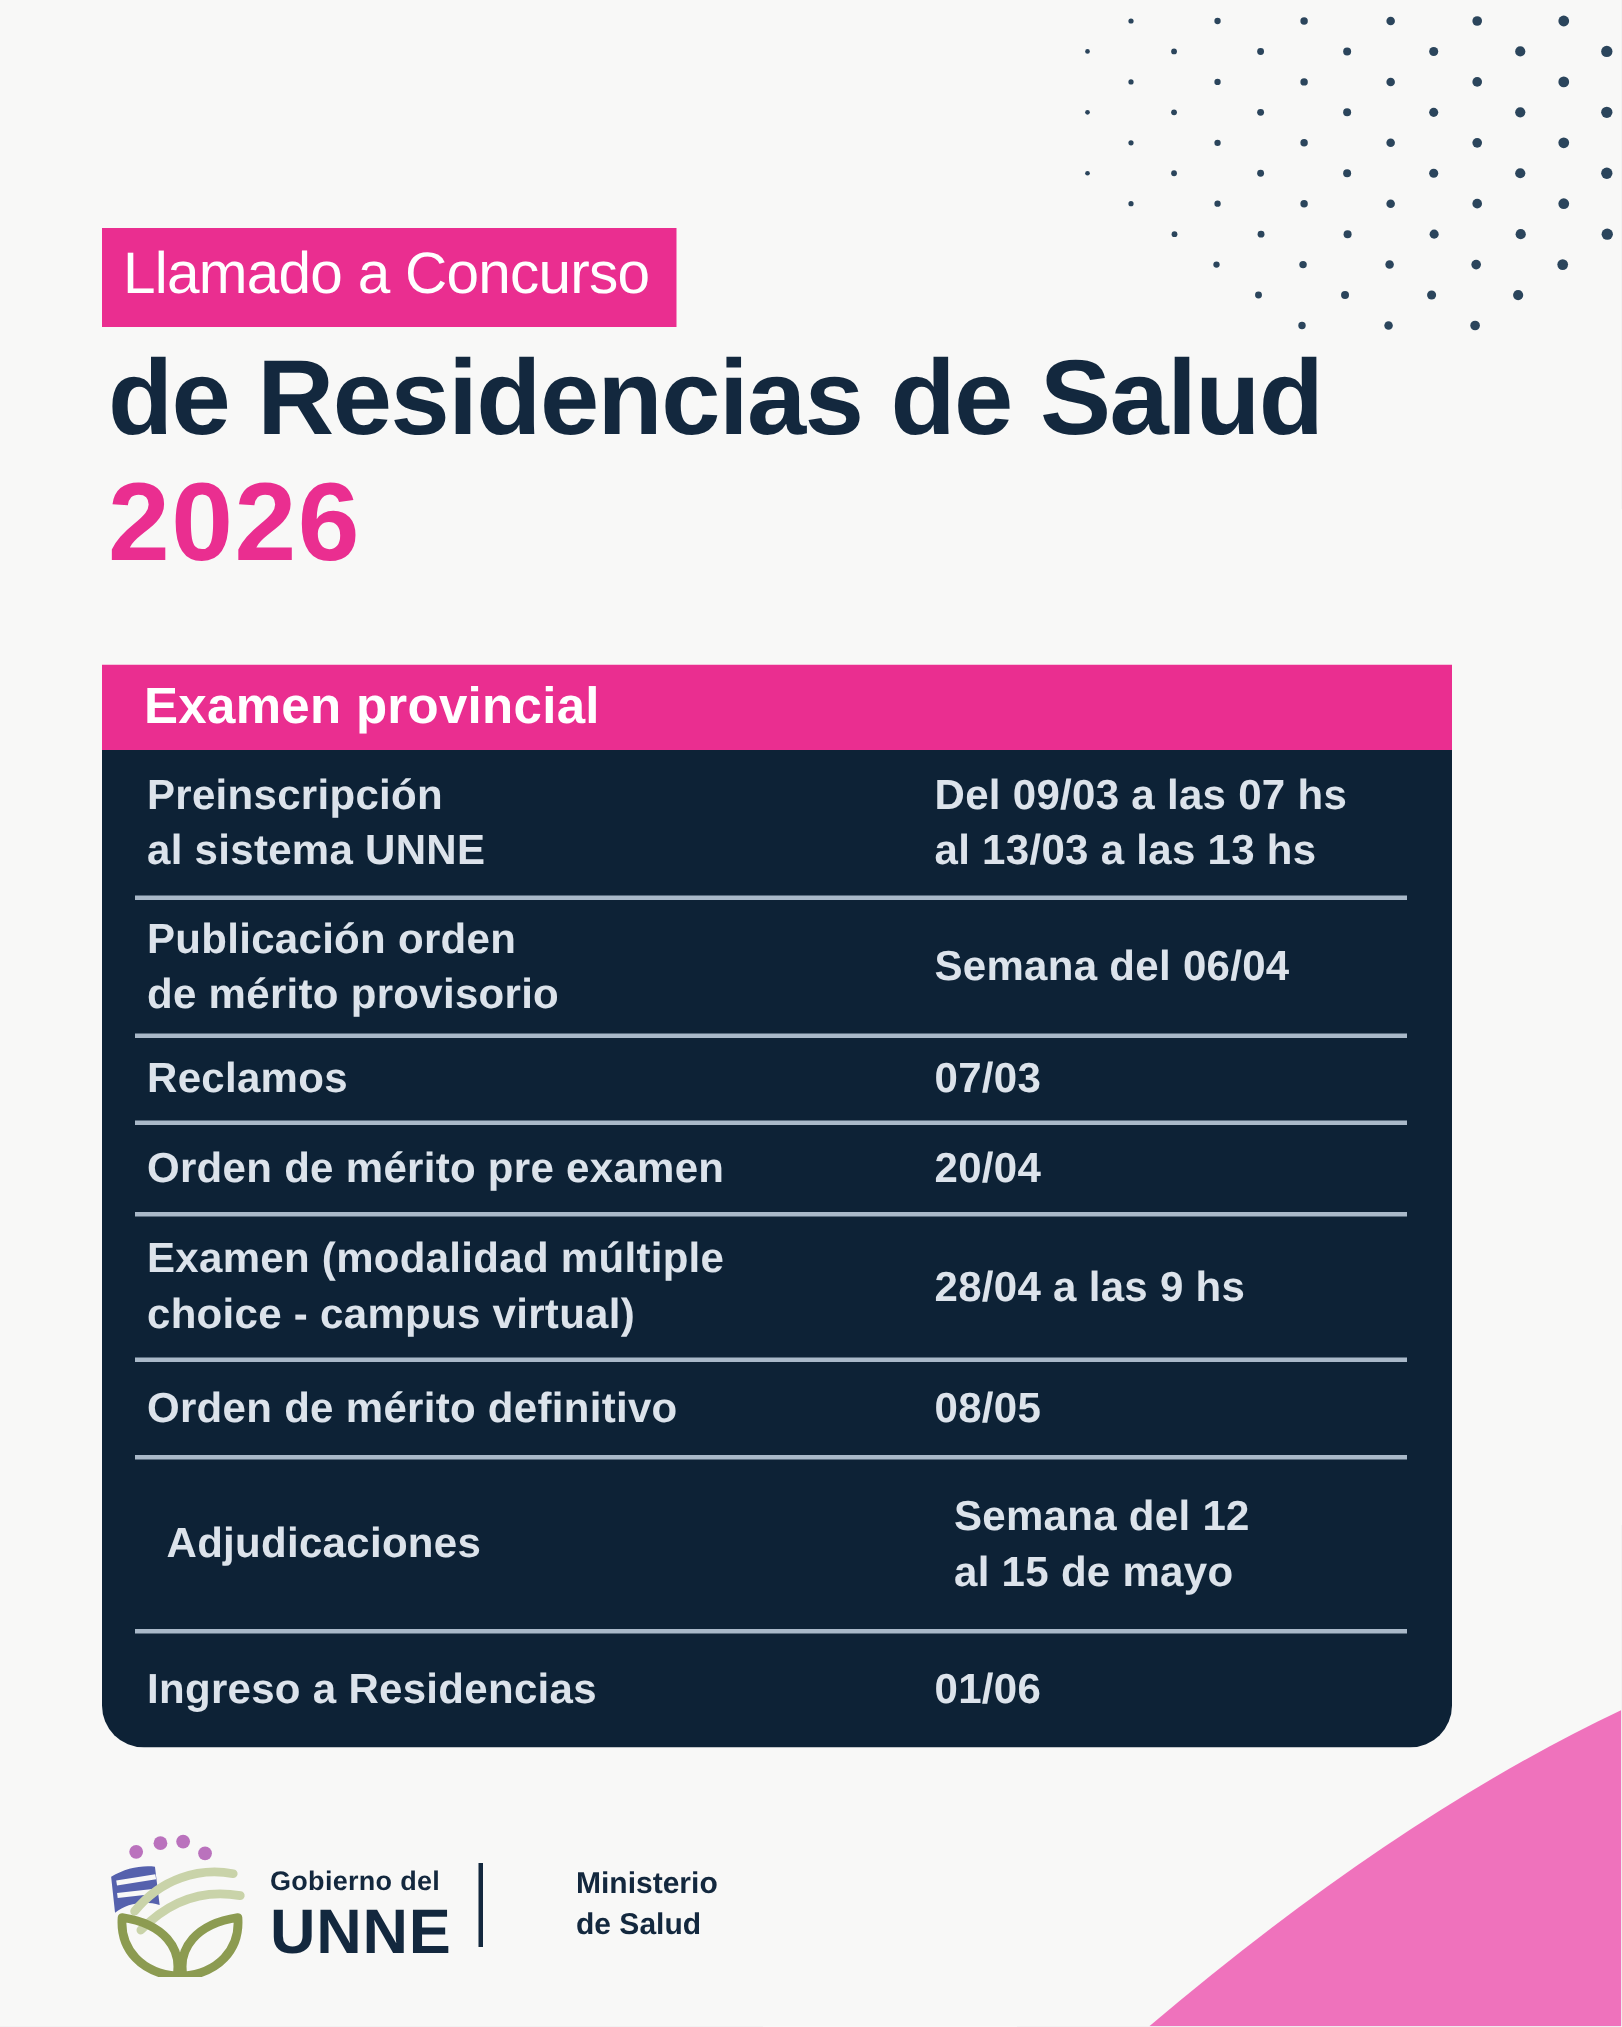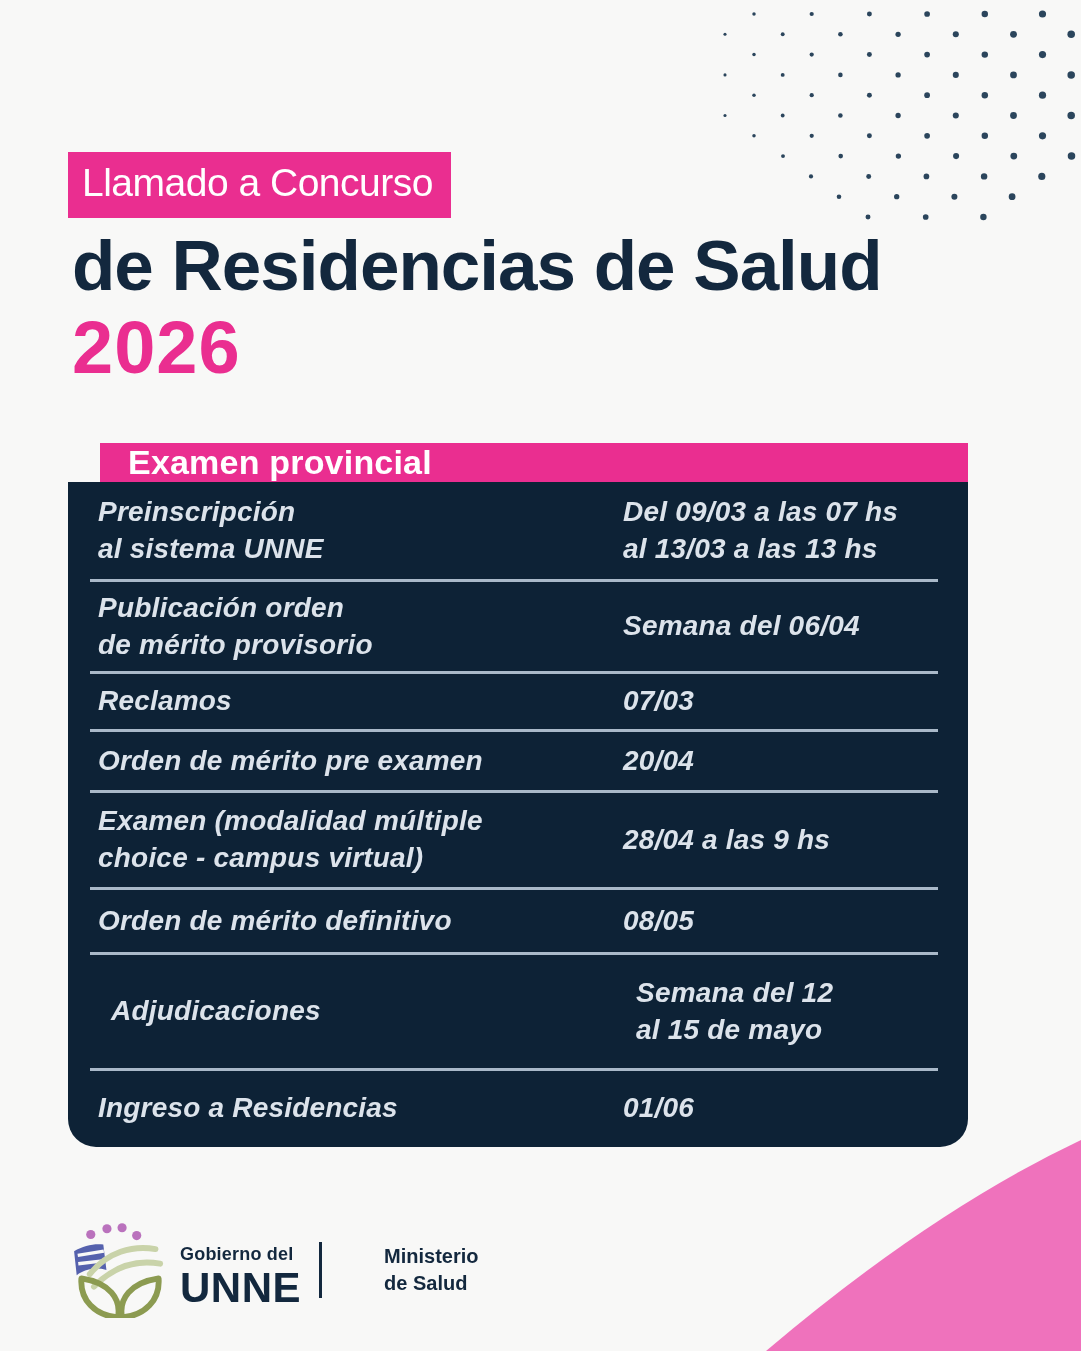--- a/index.html
+++ b/index.html
@@ -27,24 +27,24 @@
     margin:8px 0 0 4px; color:var(--c-pink,#EA2E90);
     font-weight:bold; font-size:74px; letter-spacing:1px; line-height:1.0;
   }
   
   .schedule{
     position:absolute; left:68px; top:443px; width:900px;
     border-radius:0 0 28px 28px; overflow:hidden;
   }
   .schedule-header{
     background:var(--c-pink,#EA2E90); color:#ffffff;
-    height:39px; display:flex; align-items:center;
-    padding-left:28px; font-weight:bold; font-size:34px; letter-spacing:0.2px;margin-left:32px;
-  }
-  .schedule-body{background:var(--c-table-navy,#0D2236); padding-bottom:2px;font-style:italic;}
+    height:57px; display:flex; align-items:center;
+    padding-left:28px; font-weight:bold; font-size:34px; letter-spacing:0.2px;
+  }
+  .schedule-body{background:var(--c-table-navy,#0D2236); padding-bottom:2px;}
   .row{
     display:flex; align-items:center; padding:0 30px;
   }
   .row-label{
     flex:0 0 525px; color:var(--c-text-light,#DCE3EB);
     font-weight:bold; font-size:28px; line-height:1.32; letter-spacing:0.2px;
     white-space:pre-line;
   }
   .row-value{
     flex:1; color:var(--c-text-light,#DCE3EB);

